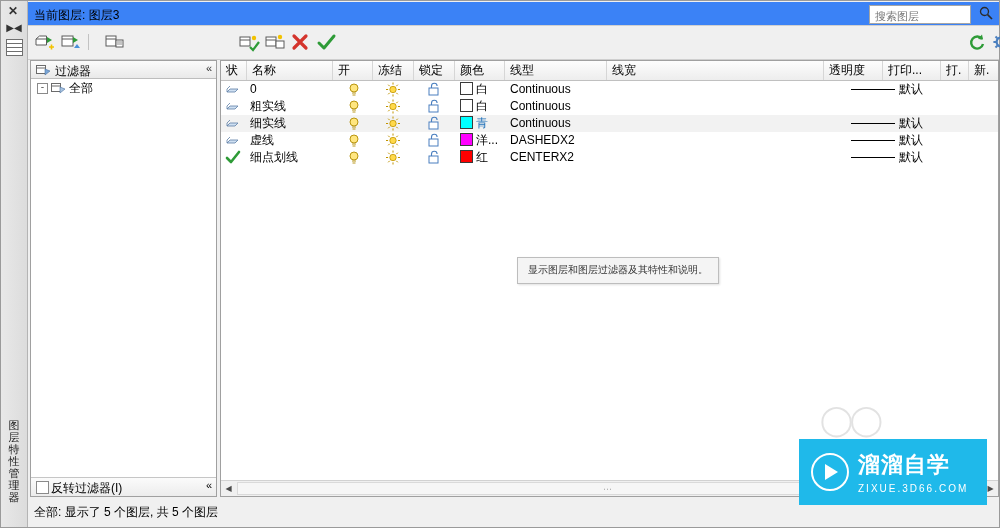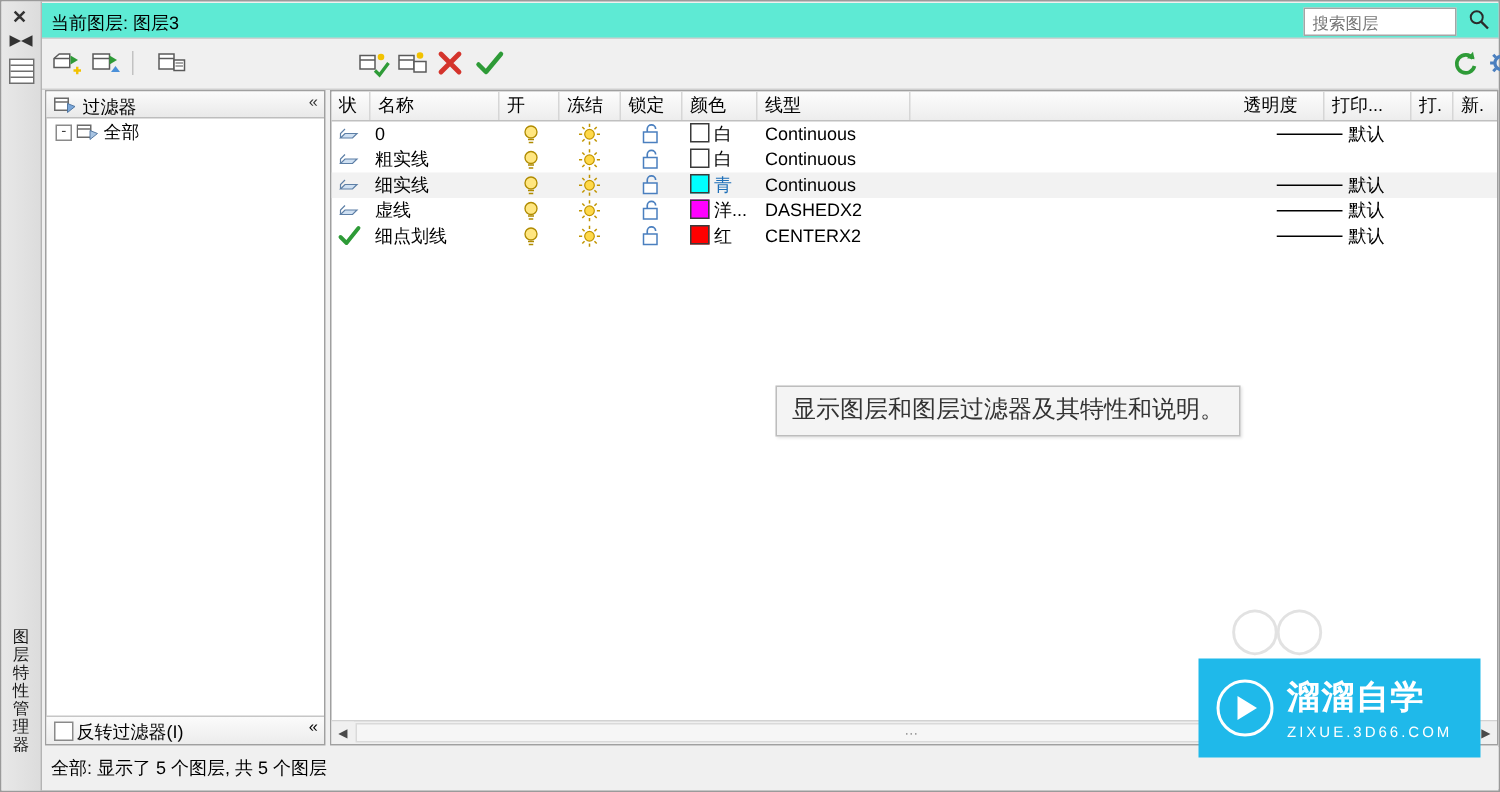--- a/index.html
+++ b/index.html
@@ -75,21 +75,21 @@
     text-align: center;
     letter-spacing: 0px;
     word-break: break-all;
   }
 
   
   .topbar {
     position: absolute;
     left: 27px; top: 1px;
     width: 971px; height: 23px;
-    background: #5eead4;
+    background: #3b82f6;
     border-bottom: 1px solid #d0d0d0;
   }
   .topbar .curlayer {
     position: absolute;
     left: 6px; top: 5px;
     font-size: 12px;
     color: #000;
   }
   .searchbox {
     position: absolute;
@@ -269,21 +269,21 @@
     vertical-align: 3px;
     margin-right: 4px;
     background: #000;
   }
   .tooltip {
     position: absolute;
     left: 296px; top: 196px;
     padding: 5px 10px 6px 10px;
     background: #f4f4f4;
     border: 1px solid #bdbdbd;
-    font-size: 16px;
+    font-size: 10px;
     color: #333;
     box-shadow: 1px 1px 2px rgba(0,0,0,0.12);
   }
   .hscroll {
     position: absolute;
     left: 0; bottom: 0;
     width: 777px; height: 15px;
     background: #f0f0f0;
     border-top: 1px solid #d2d2d2;
   }
@@ -503,20 +503,21 @@
 
   <div class="grid">
     <div class="grid-head">
       <div class="gh-cell" style="left:0px;width:26px">状</div>
       <div class="gh-cell" style="left:26px;width:86px">名称</div>
       <div class="gh-cell" style="left:112px;width:40px">开</div>
       <div class="gh-cell" style="left:152px;width:41px">冻结</div>
       <div class="gh-cell" style="left:193px;width:41px">锁定</div>
       <div class="gh-cell" style="left:234px;width:50px">颜色</div>
       <div class="gh-cell" style="left:284px;width:102px">线型</div>
+      <div class="gh-cell" style="left:386px;width:217px">线宽</div>
       <div class="gh-cell" style="left:603px;width:59px">透明度</div>
       <div class="gh-cell" style="left:662px;width:58px">打印...</div>
       <div class="gh-cell" style="left:720px;width:28px">打.</div>
       <div class="gh-cell" style="left:748px;width:29px;border-right:none">新.</div>
     </div>
 
     <div class="rows">
 
       <div class="row">
         <div class="cell" style="left:5px">

